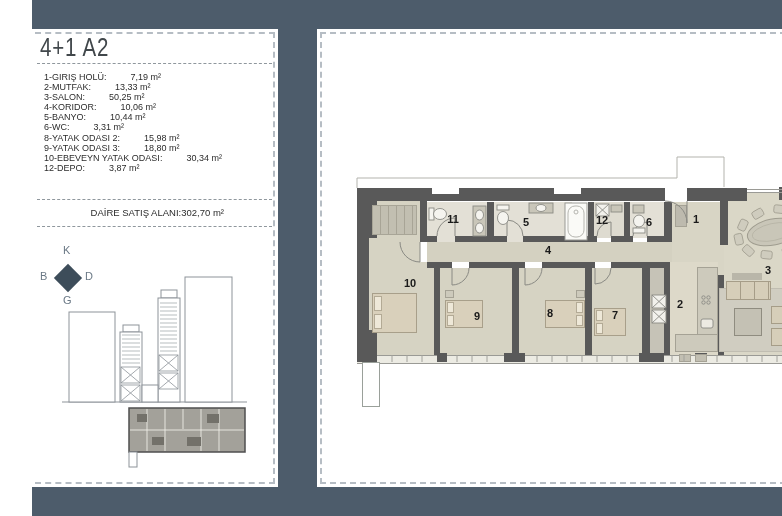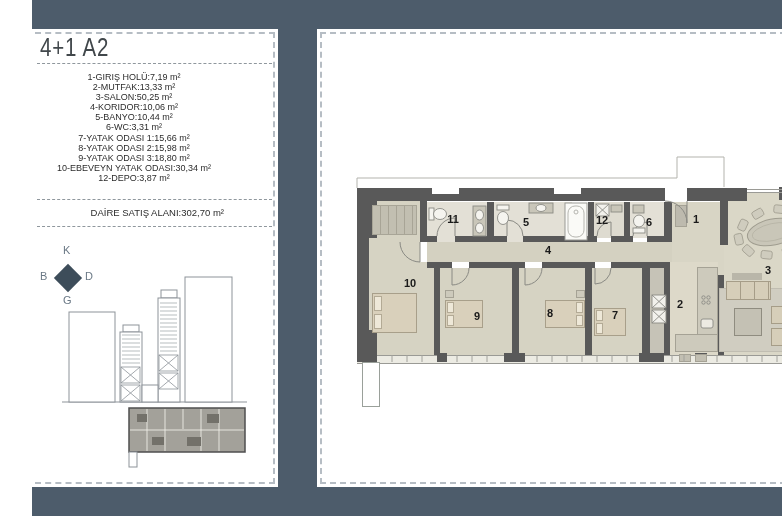--- a/index.html
+++ b/index.html
@@ -10,22 +10,22 @@
   #panel-left::after{content:"";position:absolute;inset:3px;border:2px dashed #b6bdc4;
          border-left:none;pointer-events:none;}
   #panel-right{left:285px;top:29px;width:492px;height:458px;overflow:hidden;}
   #panel-right::after{content:"";position:absolute;inset:3px;border:2px dashed #b6bdc4;
          border-right:none;pointer-events:none;z-index:5;}
   
   .title{position:absolute;left:8px;top:4px;font-size:25px;color:#41474b;letter-spacing:1px;
          transform:scaleX(.82);transform-origin:left top;white-space:nowrap;}
   .sep{position:absolute;left:5px;right:6px;border-top:1.5px dashed #8f979d;height:0;}
   .legend{position:absolute;left:12px;top:43px;width:180px;}
-  .lrow{display:flex;justify-content:center;height:10.1px;font-size:9px;color:#2c2c2c;
-        line-height:10.1px;}
+  .lrow{display:flex;justify-content:flex-start;height:10.1px;font-size:9px;color:#2c2c2c;
+        line-height:10.1px;gap:24px;}
   .lv{text-align:right;}
   .total-row{position:absolute;left:30px;top:178px;width:162px;display:flex;
         justify-content:flex-end;font-size:9.5px;color:#2c2c2c;}
   .compass{position:absolute;left:0;top:215px;width:72px;height:62px;font-size:11px;color:#6a7885;}
   .compass span{position:absolute;}
   .diamond{position:absolute;left:26px;top:24px;width:20px;height:20px;background:#3d4d5a;
         transform:rotate(45deg);}
   
   .w{position:absolute;background:#595959;}
   .fl{position:absolute;}
@@ -64,24 +64,20 @@
           <span class="ll">4-KORIDOR:</span>
           <span class="lv">10,06 m²</span>
         </div>
       <div class="lrow">
           <span class="ll">5-BANYO:</span>
           <span class="lv">10,44 m²</span>
         </div>
       <div class="lrow">
           <span class="ll">6-WC:</span>
           <span class="lv">3,31 m²</span>
-        </div>
-      <div class="lrow">
-          <span class="ll">7-YATAK ODASI 1:</span>
-          <span class="lv">15,66 m²</span>
         </div>
       <div class="lrow">
           <span class="ll">8-YATAK ODASI 2:</span>
           <span class="lv">15,98 m²</span>
         </div>
       <div class="lrow">
           <span class="ll">9-YATAK ODASI 3:</span>
           <span class="lv">18,80 m²</span>
         </div>
       <div class="lrow">

